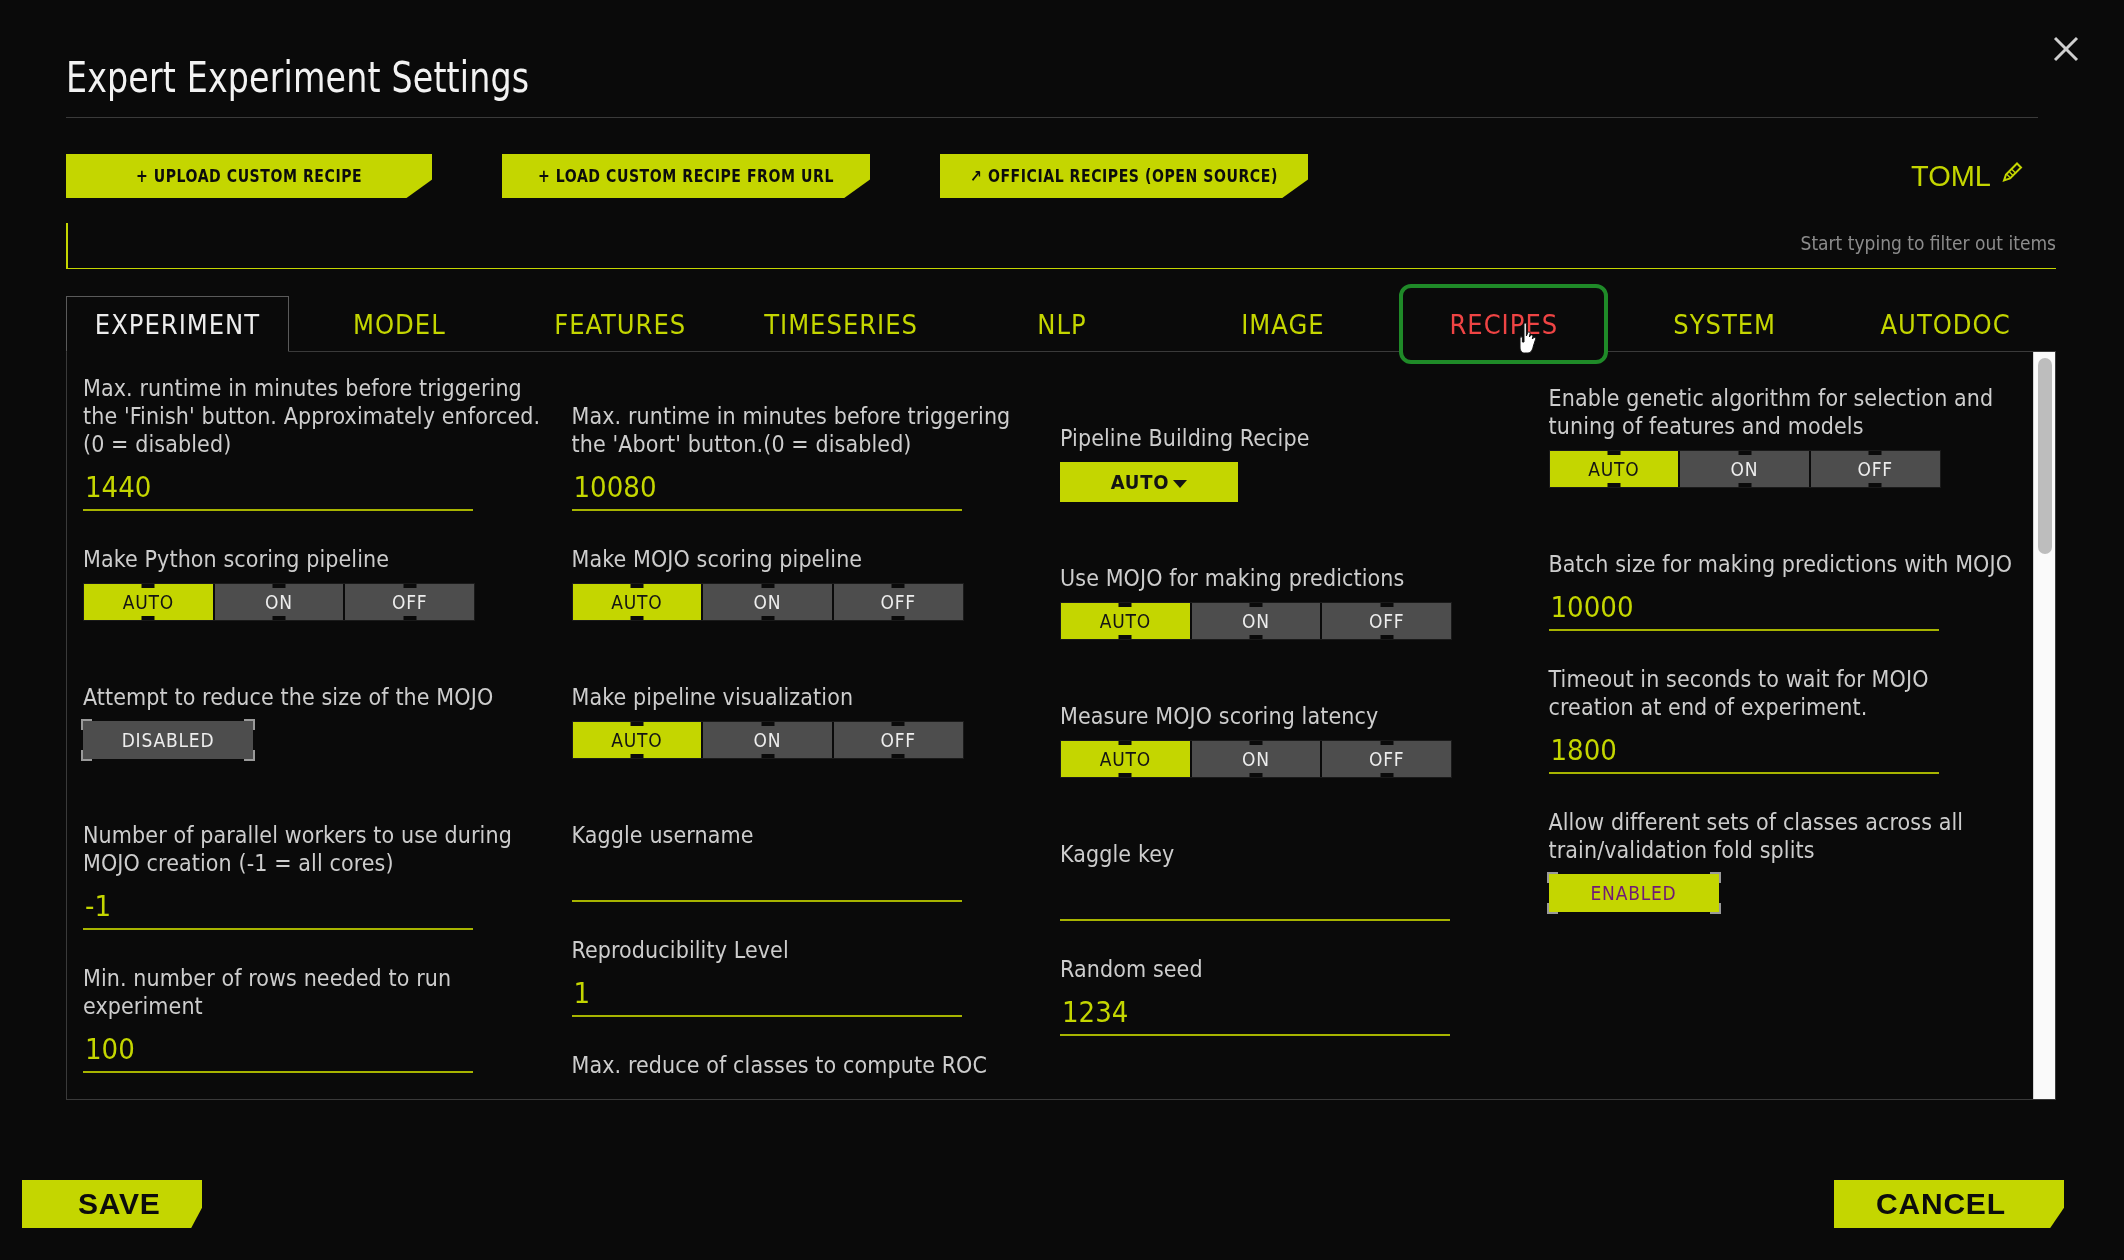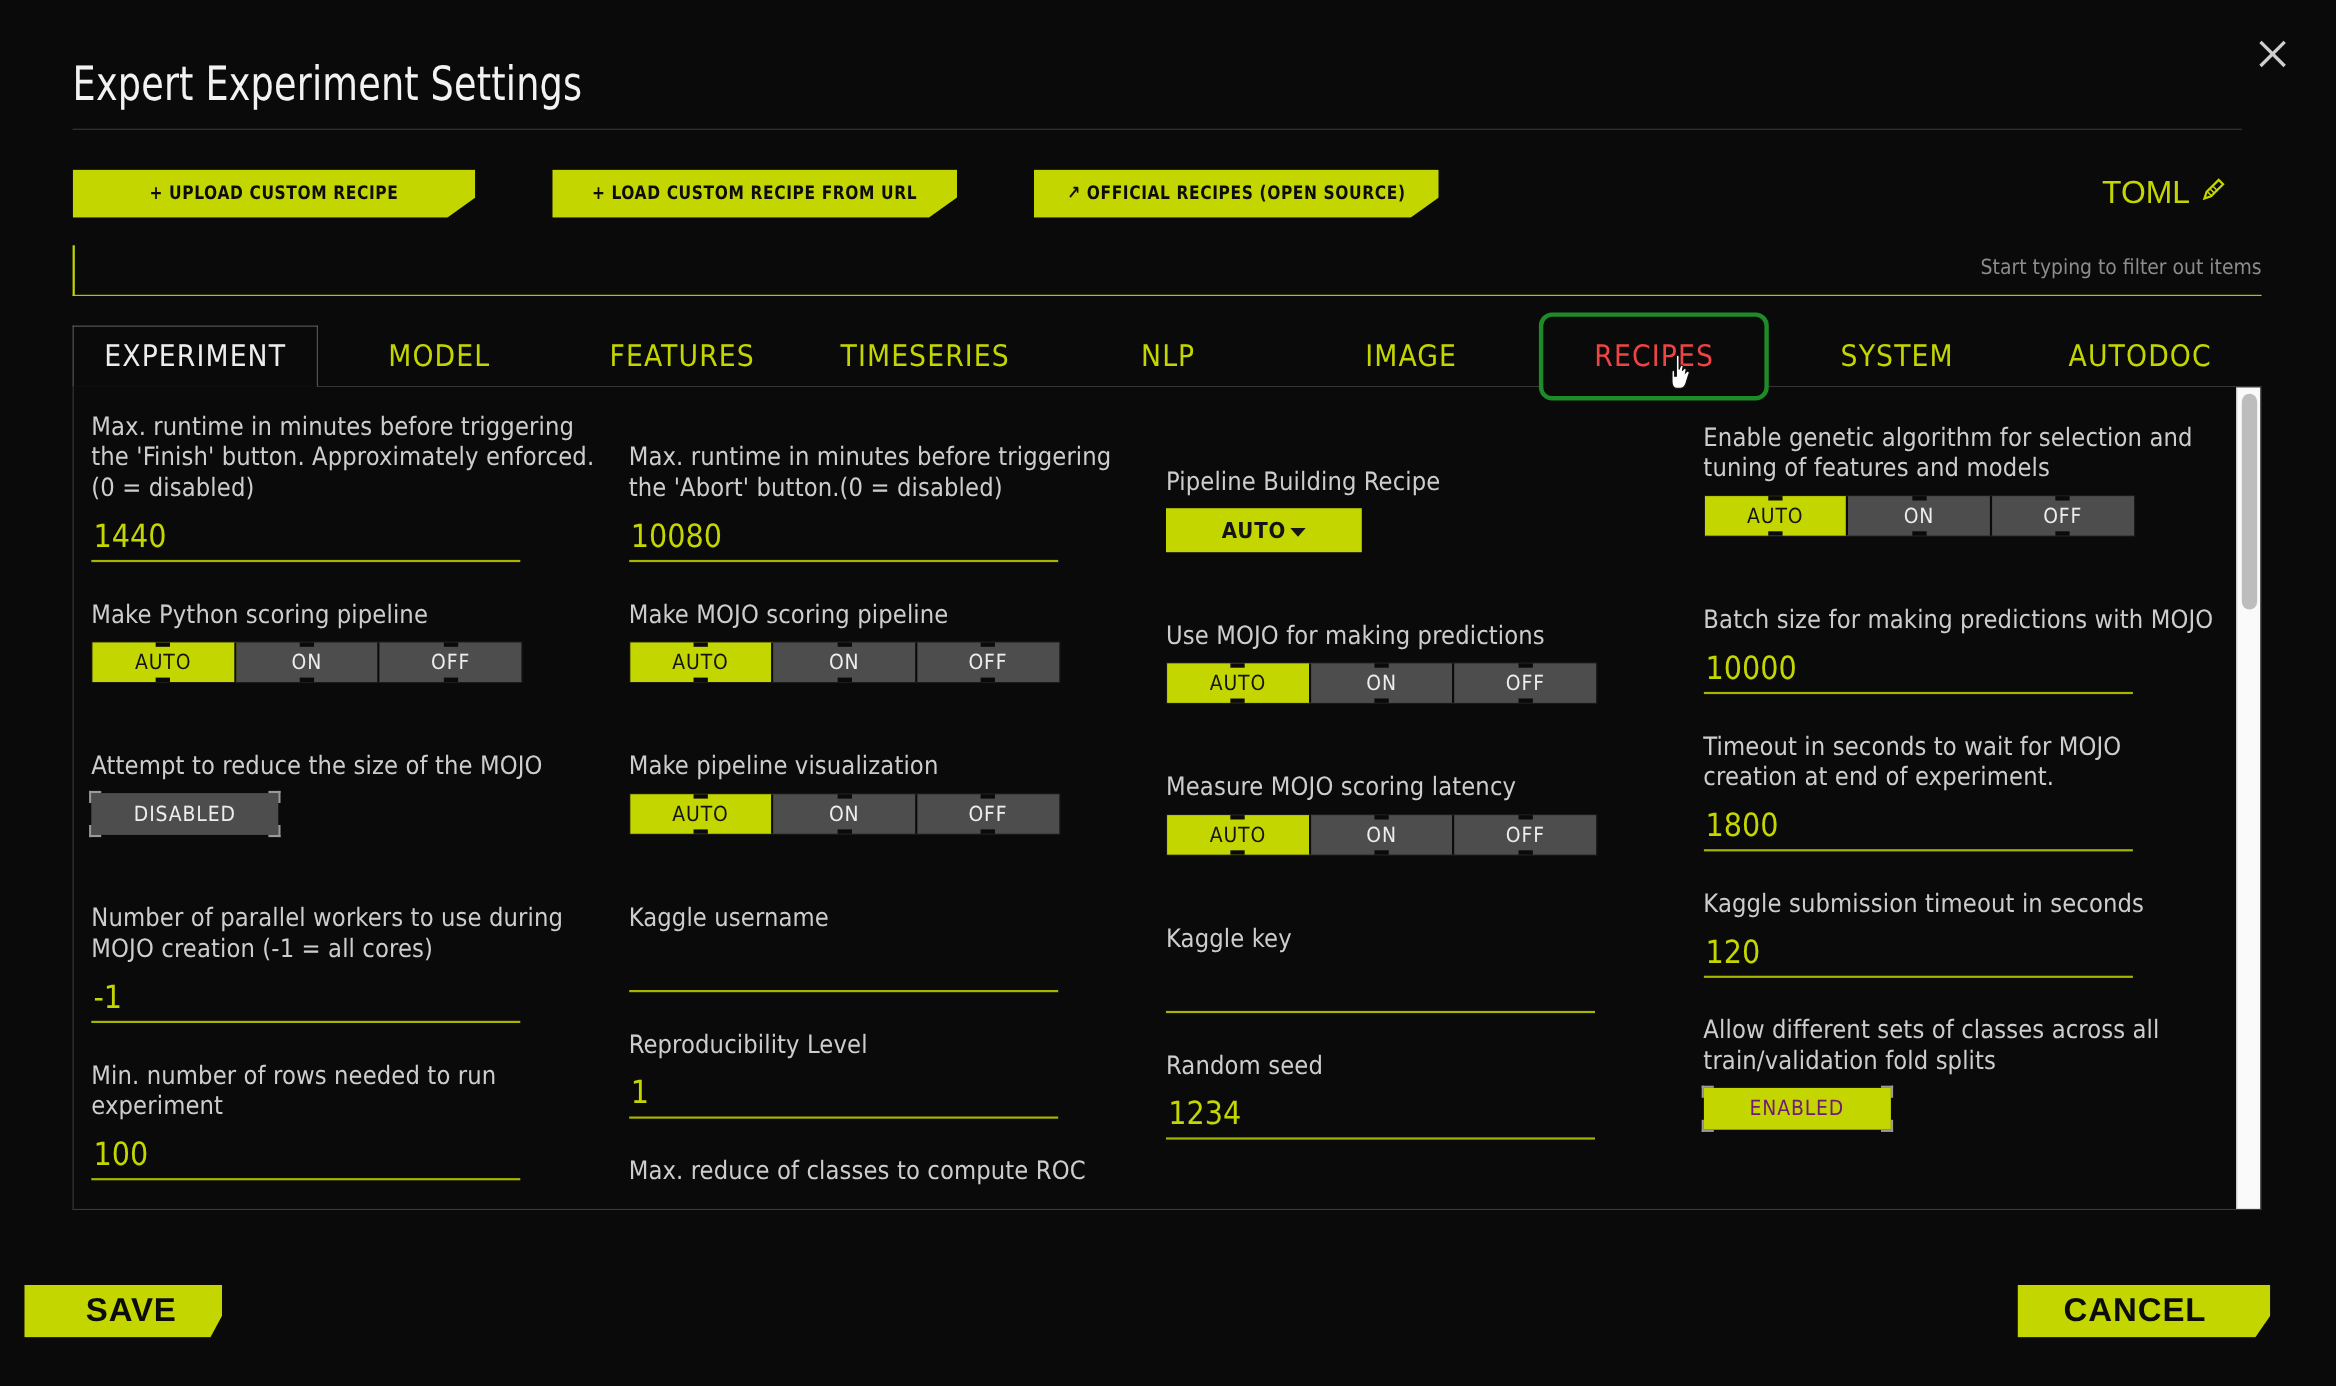--- a/index.html
+++ b/index.html
@@ -334,21 +334,21 @@
     left: 4px;
     width: 14px;
     height: 196px;
     background: #bdbdbd;
     border-radius: 7px;
   }
 
   
   .footer {
     position: absolute;
-    left: 0; right: 0; bottom: 12px;
+    left: 0; right: 0; bottom: 0;
     height: 112px;
   }
   .footer-btn {
     position: absolute;
     top: 32px;
     height: 48px;
     background: #c4d600;
     color: #0c0c0c;
     display: flex;
     align-items: center;
@@ -548,24 +548,20 @@
             </div>
           </div>
           <div class="field" style="margin-bottom: 34px;">
             <div class="field-label">Batch size for making predictions with MOJO</div>
             <input class="text-input" type="text" value="10000" style="margin-top: 8px;">
           </div>
           <div class="field" style="margin-bottom: 34px;">
             <div class="field-label">Timeout in seconds to wait for MOJO creation at end of experiment.</div>
             <input class="text-input" type="text" value="1800" style="margin-top: 8px;">
           </div>
-          <div class="field" style="margin-bottom: 34px;">
-            <div class="field-label">Kaggle submission timeout in seconds</div>
-            <input class="text-input" type="text" value="120" style="margin-top: 8px;">
-          </div>
           <div class="field" style="margin-bottom: 62px;"><div class="field-label">Allow different sets of classes across all train/validation fold splits</div><div class="brkt on" style="margin-top: 10px;">
               <span class="bk tl"></span>
               <span class="bk tr"></span>
               <span class="bk bl"></span>
               <span class="bk br"></span>
               <span>ENABLED</span>
             </div></div>
         </div>
       </div>
     <div class="scrollbar">

